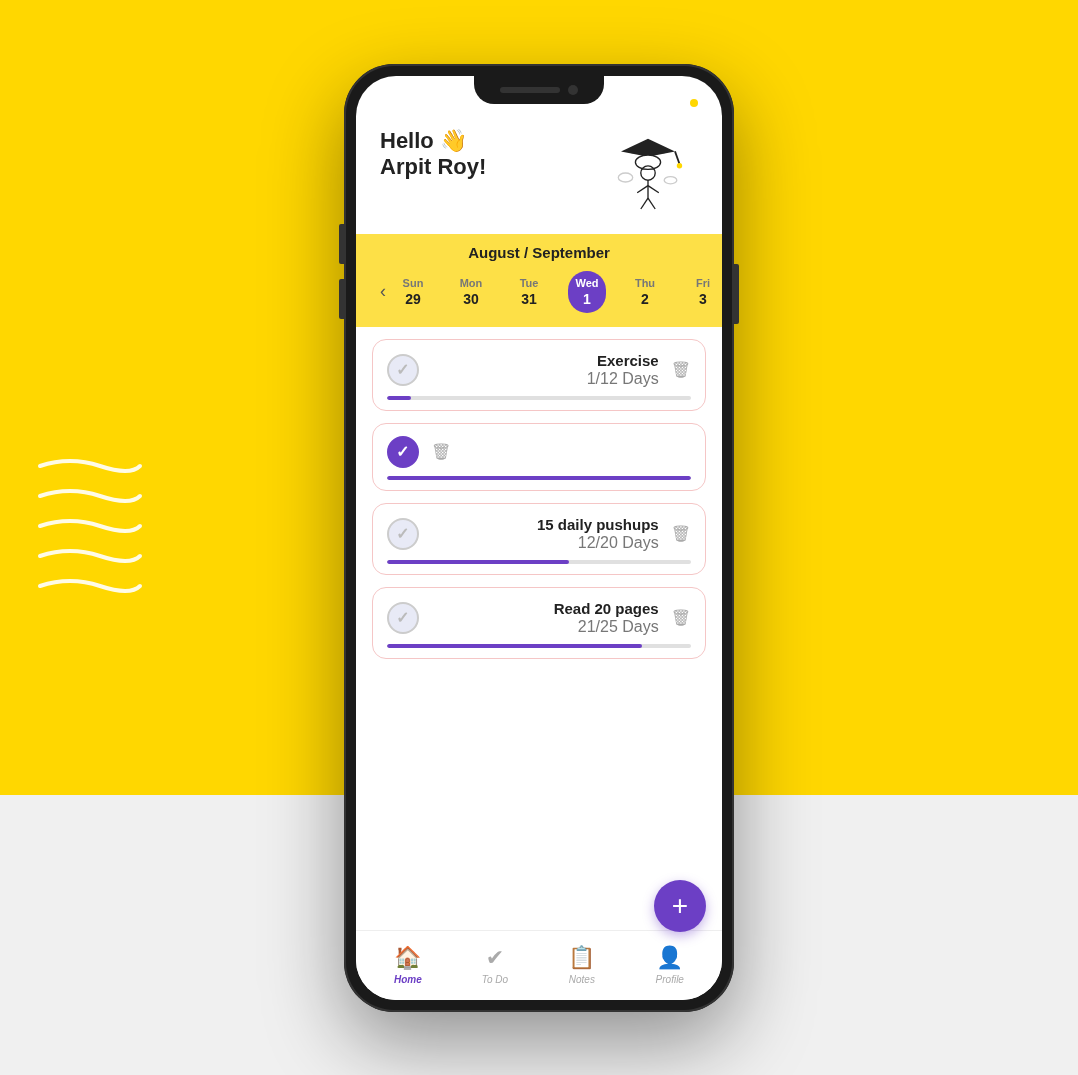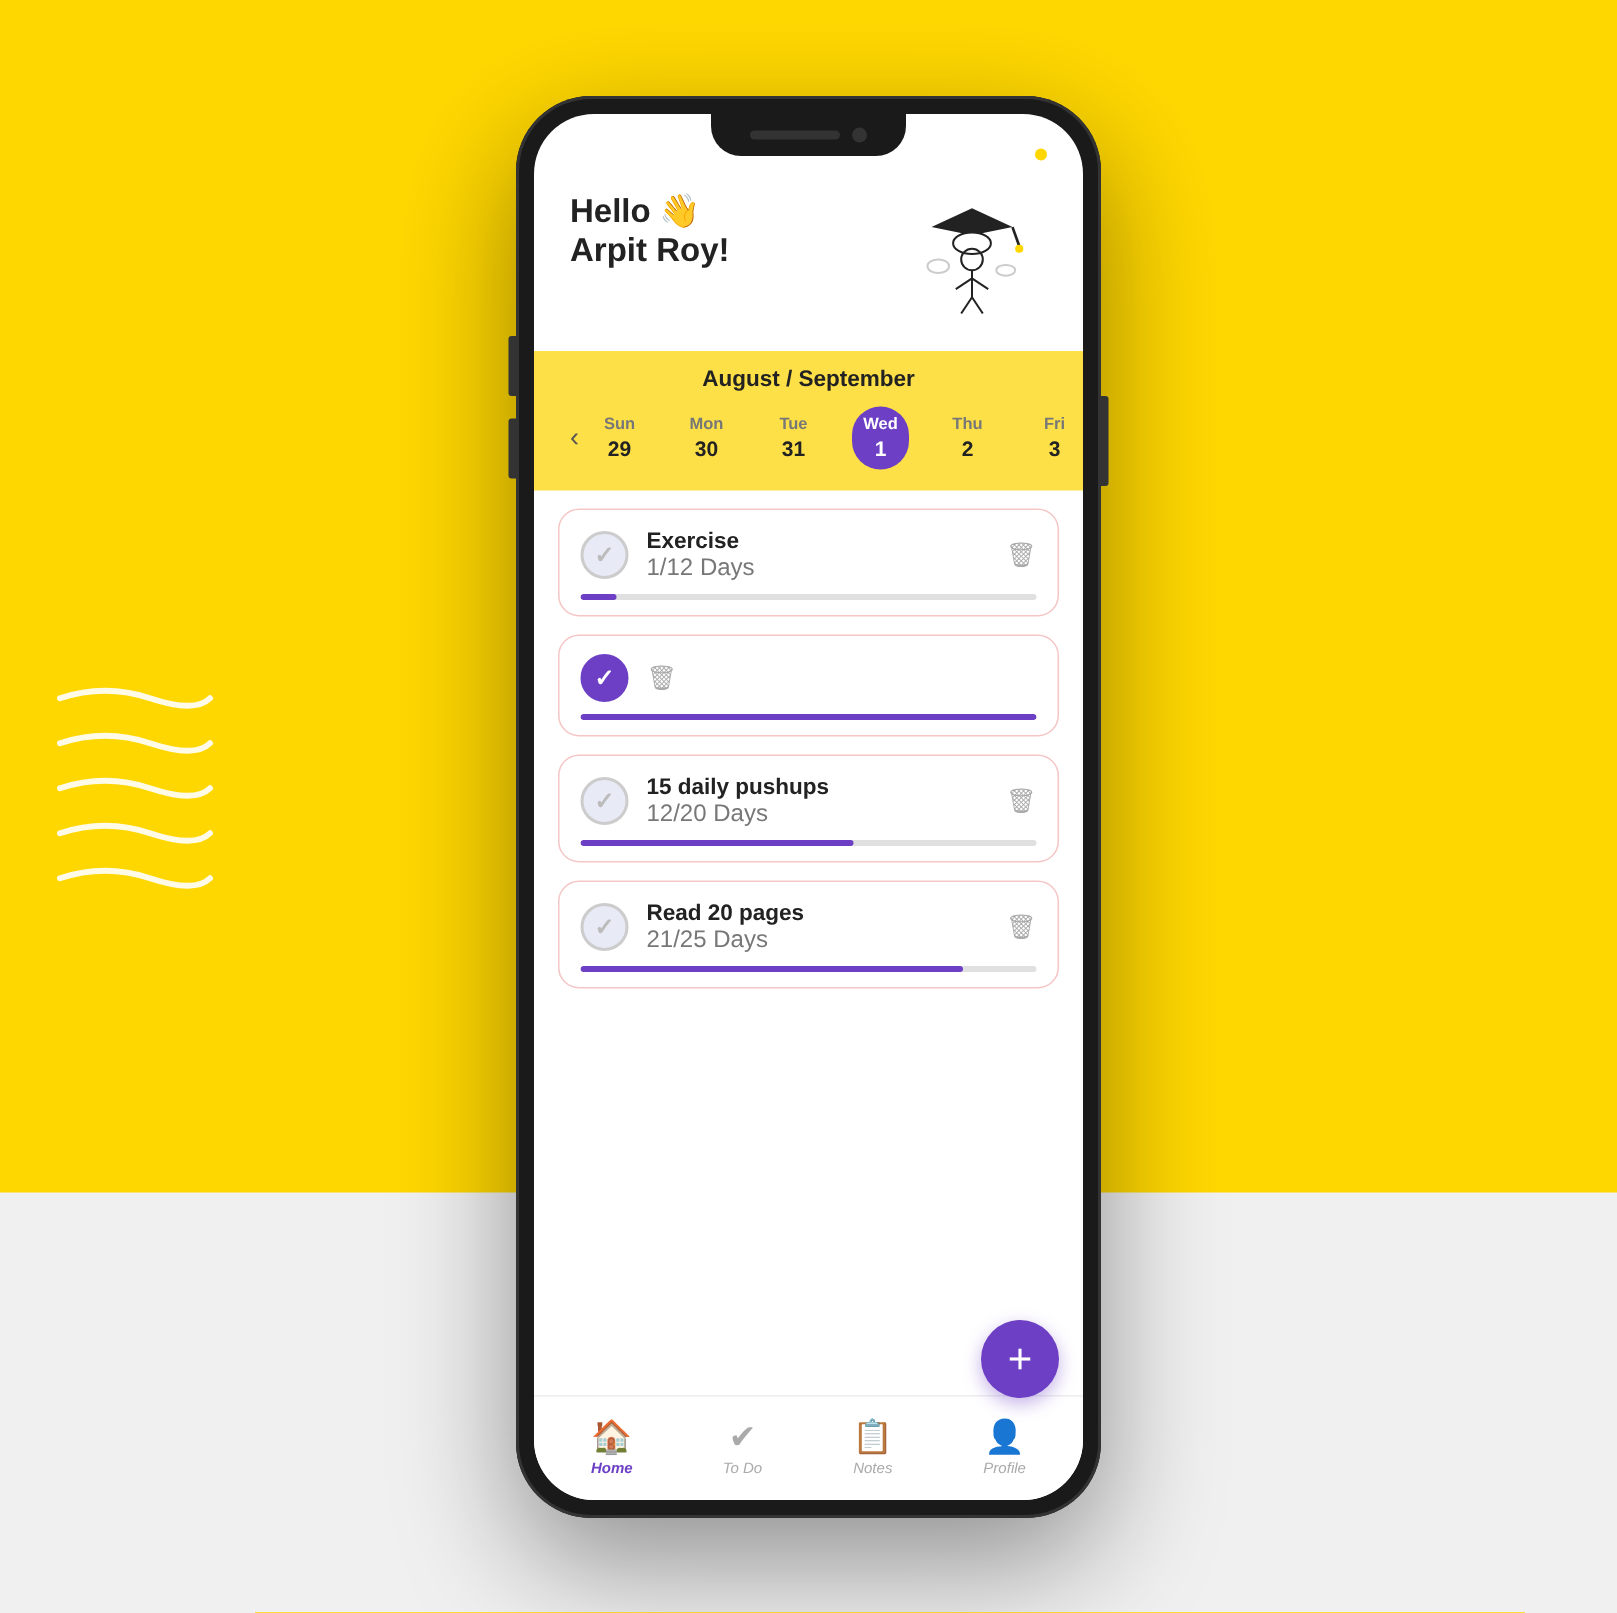--- a/index.html
+++ b/index.html
@@ -245,20 +245,21 @@
       font-size: 16px;
       font-weight: 700;
     }
     .checkmark-gray {
       color: #bbb;
       font-size: 16px;
       font-weight: 700;
     }
     .habit-info {
       flex: 1;
+      text-align: right;
     }
     .habit-title {
       font-size: 15px;
       font-weight: 700;
       color: #222;
     }
     .habit-days {
       font-size: 16px;
       color: #777;
       margin-top: 1px;

